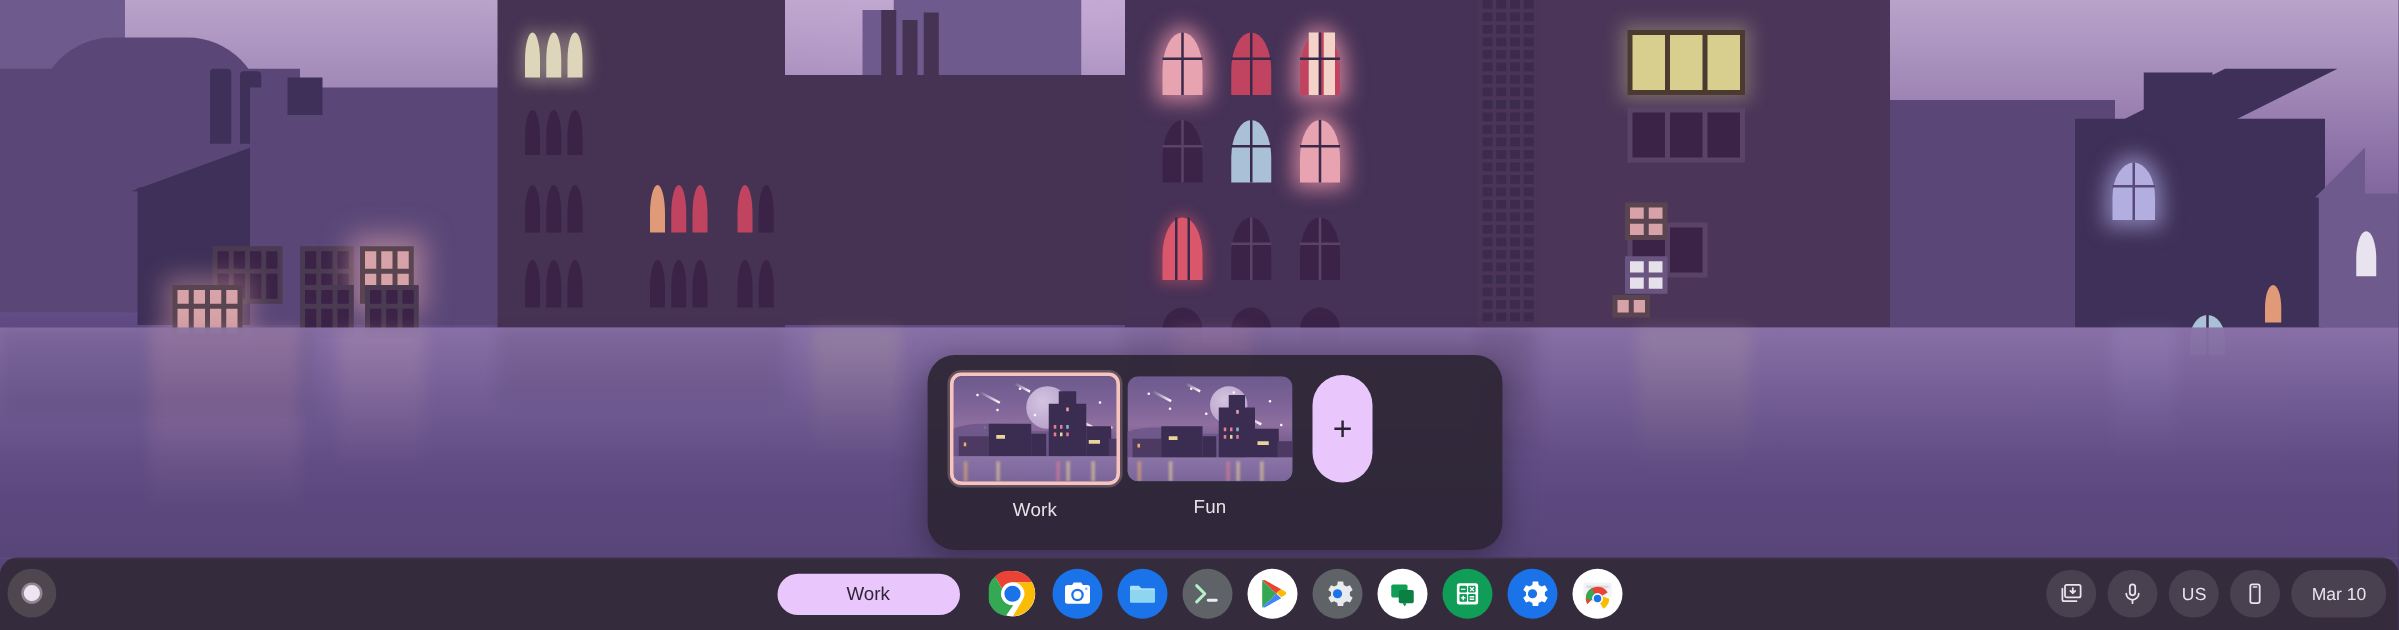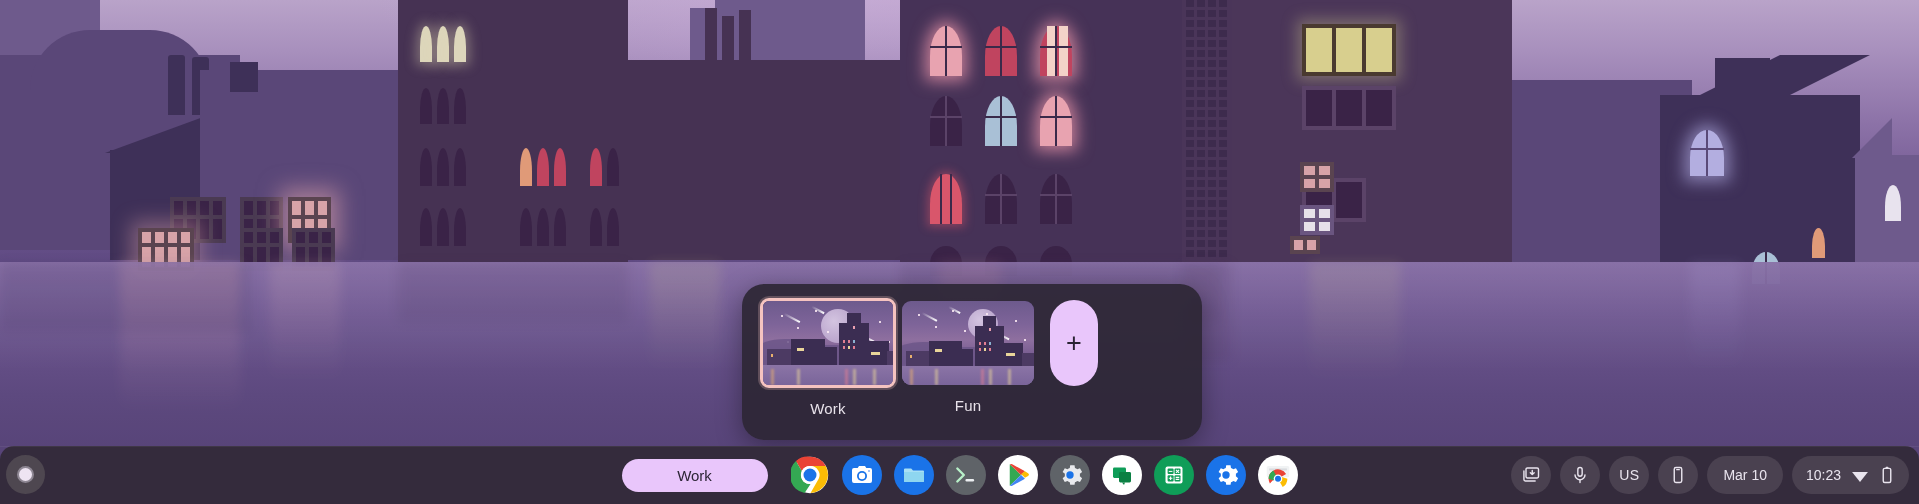--- a/index.html
+++ b/index.html
@@ -761,25 +761,15 @@
       <svg width="20" height="20" viewBox="0 0 24 24">
         <rect x="7.5" y="3" width="9" height="18" rx="2" fill="none" stroke="#e9e4ee" stroke-width="1.7"></rect>
         <path d="M10.4 5.6h3.2" stroke="#e9e4ee" stroke-width="1.5" stroke-linecap="round"></path>
       </svg>
     </div>
 
     <div class="tray-btn wide">
       <span>Mar 10</span>
     </div>
 
-    <div class="tray-btn group">
-      <span>10:23</span>
-      <svg width="20" height="20" viewBox="0 0 24 24">
-        <path d="M2.5 8.5 12 20.5 21.5 8.5z" fill="#e9e4ee"></path>
-      </svg>
-      <svg width="16" height="20" viewBox="0 0 16 24">
-        <rect x="3.5" y="4" width="9" height="17" rx="1.8" fill="none" stroke="#e9e4ee" stroke-width="1.7"></rect>
-        <rect x="6.3" y="2" width="3.4" height="2.2" rx=".8" fill="#e9e4ee"></rect>
-      </svg>
-    </div>
 
   </div>
 </div>
 
 </body></html>

